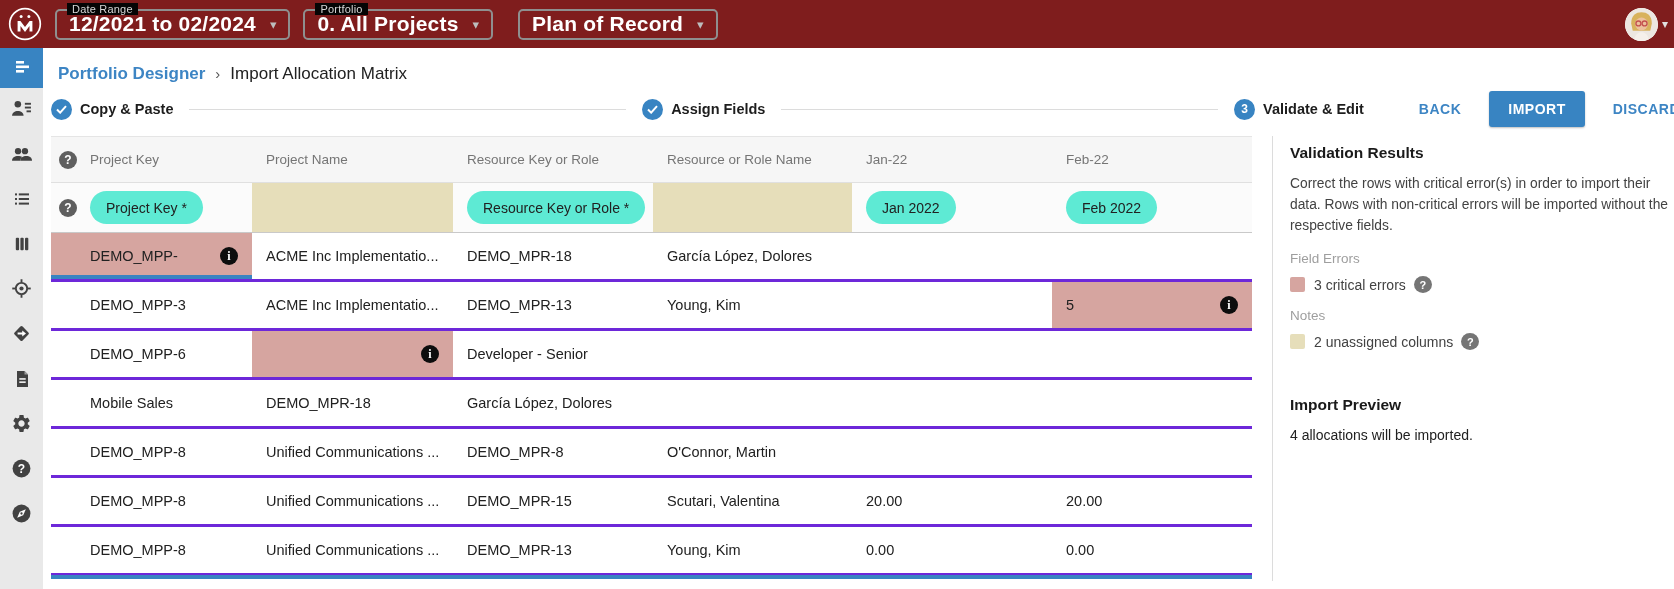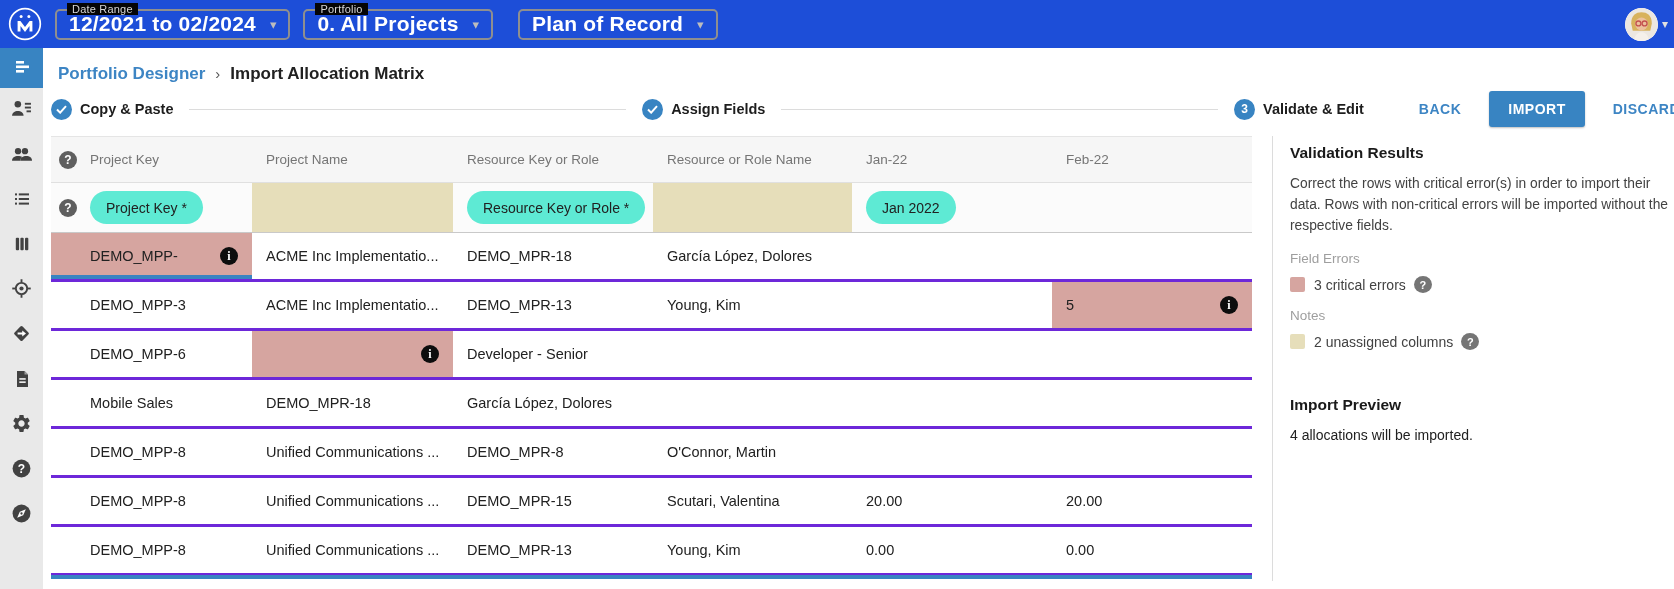--- a/index.html
+++ b/index.html
@@ -1,20 +1,20 @@
 <!DOCTYPE html>
 <html><head>
 <meta charset="utf-8">
 <style>
   * { margin:0; padding:0; box-sizing:border-box; }
   html,body { width:1674px; height:589px; overflow:hidden; background:#fff;
               font-family:"Liberation Sans", sans-serif; }
 
   
-  .topbar { height:48px; background:#1d4ed8; display:flex; align-items:center; position:relative; }
+  .topbar { height:48px; background:#7f1d1d; display:flex; align-items:center; position:relative; }
   .logo { margin-left:8px; width:34px; height:34px; display:flex; align-items:center; justify-content:center; cursor:pointer; }
   .dd { position:relative; height:31px; border:2px solid #8f8f8f; border-radius:5px;
         display:flex; align-items:center; padding:0 12px; margin-left:13px; cursor:pointer; }
   .dd .flabel { position:absolute; top:-8px; left:10px; background:#050505; padding:0 5px;
                 font-size:11px; color:#d6d6d6; letter-spacing:.2px; }
   .dd .val { color:#fff; font-size:21px; font-weight:700; letter-spacing:.2px; white-space:nowrap;text-align:right; }
   .dd .caret { color:#bdbdbd; font-size:13px; margin-left:14px; }
   .tb-right { position:absolute; right:6px; display:flex; align-items:center; }
   .avatar { width:33px; height:33px; border-radius:50%; overflow:hidden; background:#fff; cursor:pointer; }
   .av-caret { color:#e0e0e0; font-size:12px; margin-left:4px; }
@@ -29,21 +29,21 @@
   .iicon { width:18px; height:18px; border-radius:50%; background:#0d0d0d; color:#fff; font-size:12px;
            font-weight:700; font-family:"Liberation Serif", serif; display:inline-flex; align-items:center;
            justify-content:center; position:absolute; right:14px; top:50%; margin-top:-9px; cursor:pointer; }
 
   .content { flex:1; position:relative; }
 
   
   .crumbs { padding:13px 0 0 15px; font-size:17px; display:flex; align-items:center; height:38px; }
   .crumb-link { color:#3d85c4; font-weight:700; cursor:pointer;text-align:right; }
   .crumb-sep { color:#555; margin:0 10px; font-size:15px; }
-  .crumb-cur { color:#212121; font-weight:700; }
+  .crumb-cur { color:#212121; font-weight:400; }
 
   
   .steprow { display:flex; align-items:center; height:42px; margin:2px 16px 0 8px; }
   .step { display:flex; align-items:center; cursor:pointer; }
   .step-ic { width:21px; height:21px; border-radius:50%; background:#3884c2; color:#fff;
              display:flex; align-items:center; justify-content:center; font-size:12px; font-weight:700; }
   .step-lb { margin-left:8px; font-size:14.5px; font-weight:700; color:#1d1d1d; white-space:nowrap; }
   .conn { flex:1; height:1px; background:#dcdcdc; margin:0 16px; }
   .txtbtn { color:#3d85c4; font-size:14px; font-weight:700; letter-spacing:.5px; background:none;
             border:none; cursor:pointer; white-space:nowrap; font-family:inherit; }
@@ -268,20 +268,23 @@
                 <span class="chip">Project Key *</span>
               </div>
               <div class="cell unassigned"></div>
               <div class="cell">
                 <span class="chip">Resource Key or Role *</span>
               </div>
               <div class="cell unassigned"></div>
               <div class="cell">
                 <span class="chip">Jan 2022</span>
               </div>
+              <div class="cell">
+                <span class="chip">Feb 2022</span>
+              </div>
             </div>
             <div class="trow drow">
               <div class="cell error selected">DEMO_MPP-<span class="iicon">i</span></div>
               <div class="cell">ACME Inc Implementatio...</div>
               <div class="cell">DEMO_MPR-18</div>
               <div class="cell">García López, Dolores</div>
               <div class="cell"></div>
               <div class="cell"></div>
             </div>
             <div class="trow drow">

